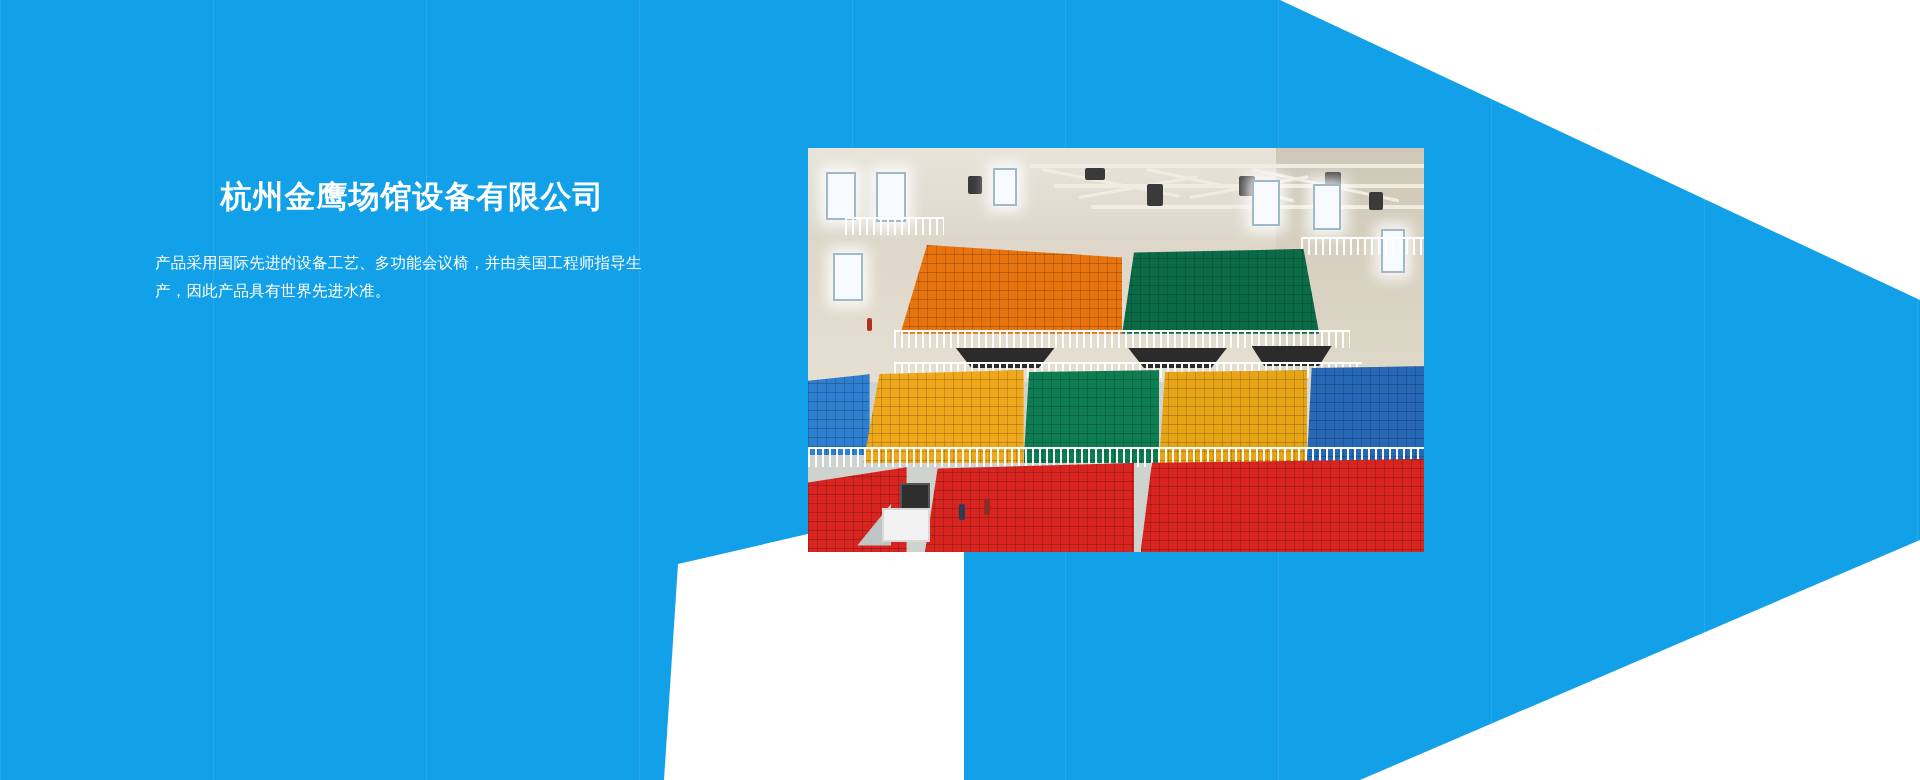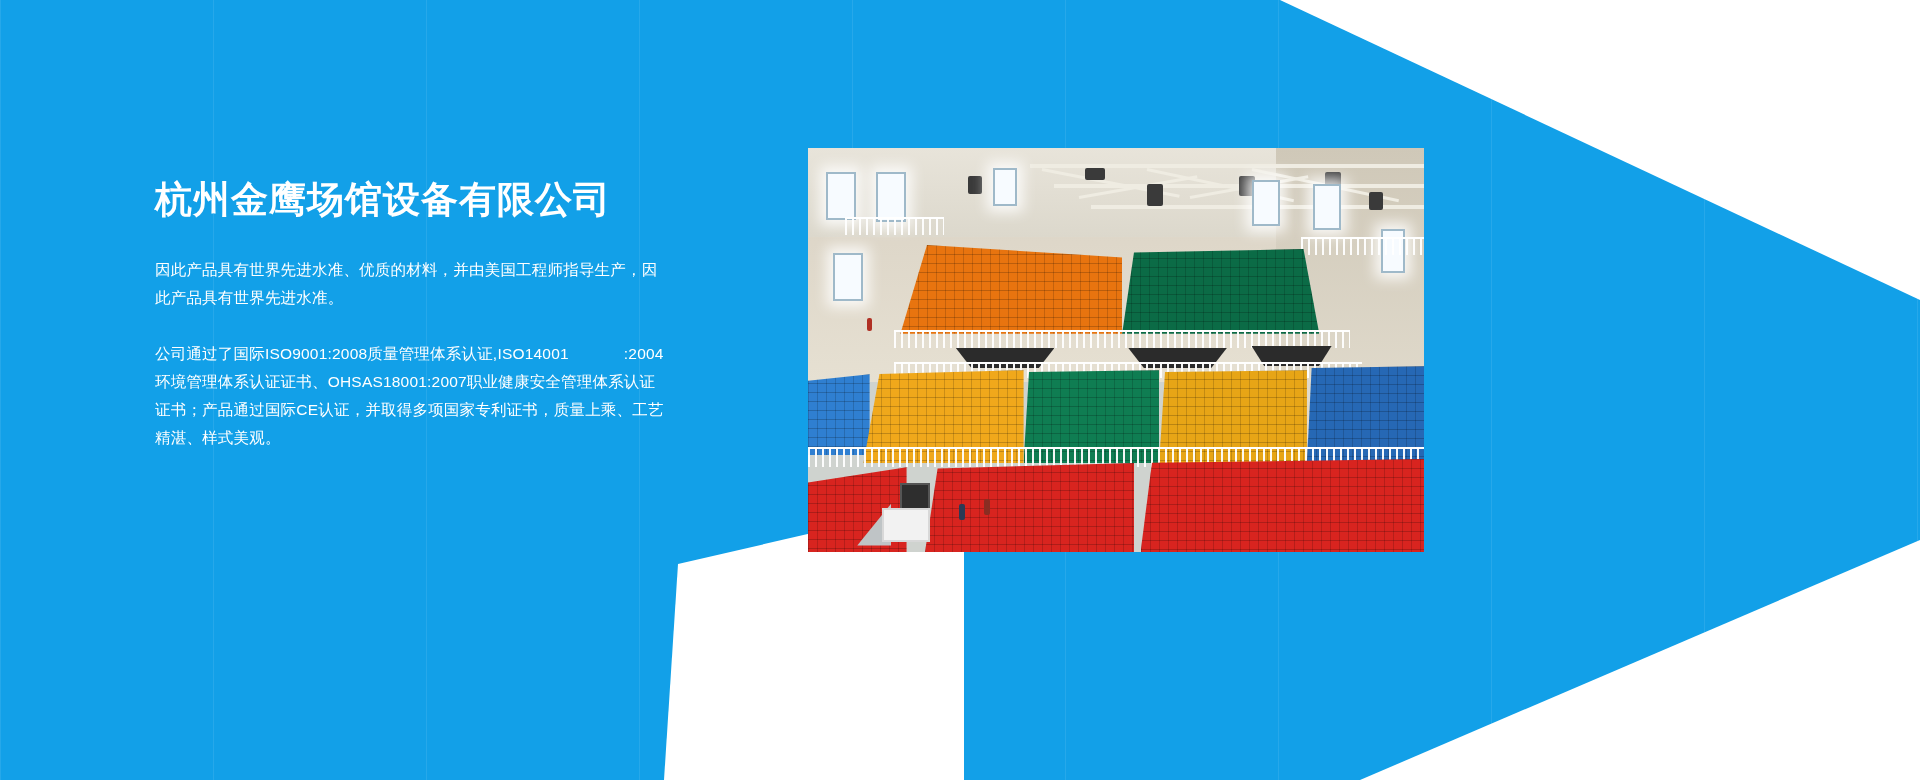--- a/index.html
+++ b/index.html
@@ -47,23 +47,24 @@
     width:560px;height:240px;background:#ffffff;
     clip-path:polygon(100% 0,100% 100%,0 100%);
   }
 
   
   .text-col{
     position:absolute;left:155px;top:178px;width:515px;
     color:#ffffff;
   }
   .company-title{
-    font-size:37px;font-weight:bold;letter-spacing:1px;
+    font-size:31px;font-weight:bold;letter-spacing:1px;
     margin:0 0 34px 0;line-height:1.2;
     font-family:"DejaVu Sans","Liberation Sans",sans-serif;
+    text-align:center;
   }
   .para{
     font-size:15.5px;line-height:28px;margin:0 0 28px 0;
     letter-spacing:0.2px;font-weight:500;
   }
   .para:last-child{margin-bottom:0;}
   .gap{display:inline-block;width:46px;}
 
   
   .photo-frame{
@@ -122,27 +123,22 @@
   <div class="grid-lines"></div>
 
   <div class="wedge-topright"></div>
   <div class="wedge-bottomright"></div>
   <div class="wedge-arrow"></div>
 
   <div class="text-col">
     <h1 class="company-title">杭州金鹰场馆设备有限公司</h1>
 
 
-    <p class="para">因此产品具有世界先进水准、优质的材料，并由美国工程师指导生产，因此产品具有世界先进水准。</p>
-
-    <p class="para">
-      <span>公司通过了国际ISO9001:2008质量管理体系认证,ISO14001</span>
-      <span class="gap"></span>
-      <span>:2004环境管理体系认证证书、OHSAS18001:2007职业健康安全管理体系认证证书；产品通过国际CE认证，并取得多项国家专利证书，质量上乘、工艺精湛、样式美观。</span>
-    </p>
+    <p class="para">产品采用国际先进的设备工艺、多功能会议椅，并由美国工程师指导生产，因此产品具有世界先进水准。</p>
+
   </div>
 
   <div class="photo-frame">
     <div class="photo">
 
       <div class="wall"></div>
       <div class="roof"></div>
       <div class="wall-right"></div>
 
       <div class="truss truss-h" style="left:36%;top:4%;width:64%;"></div>

